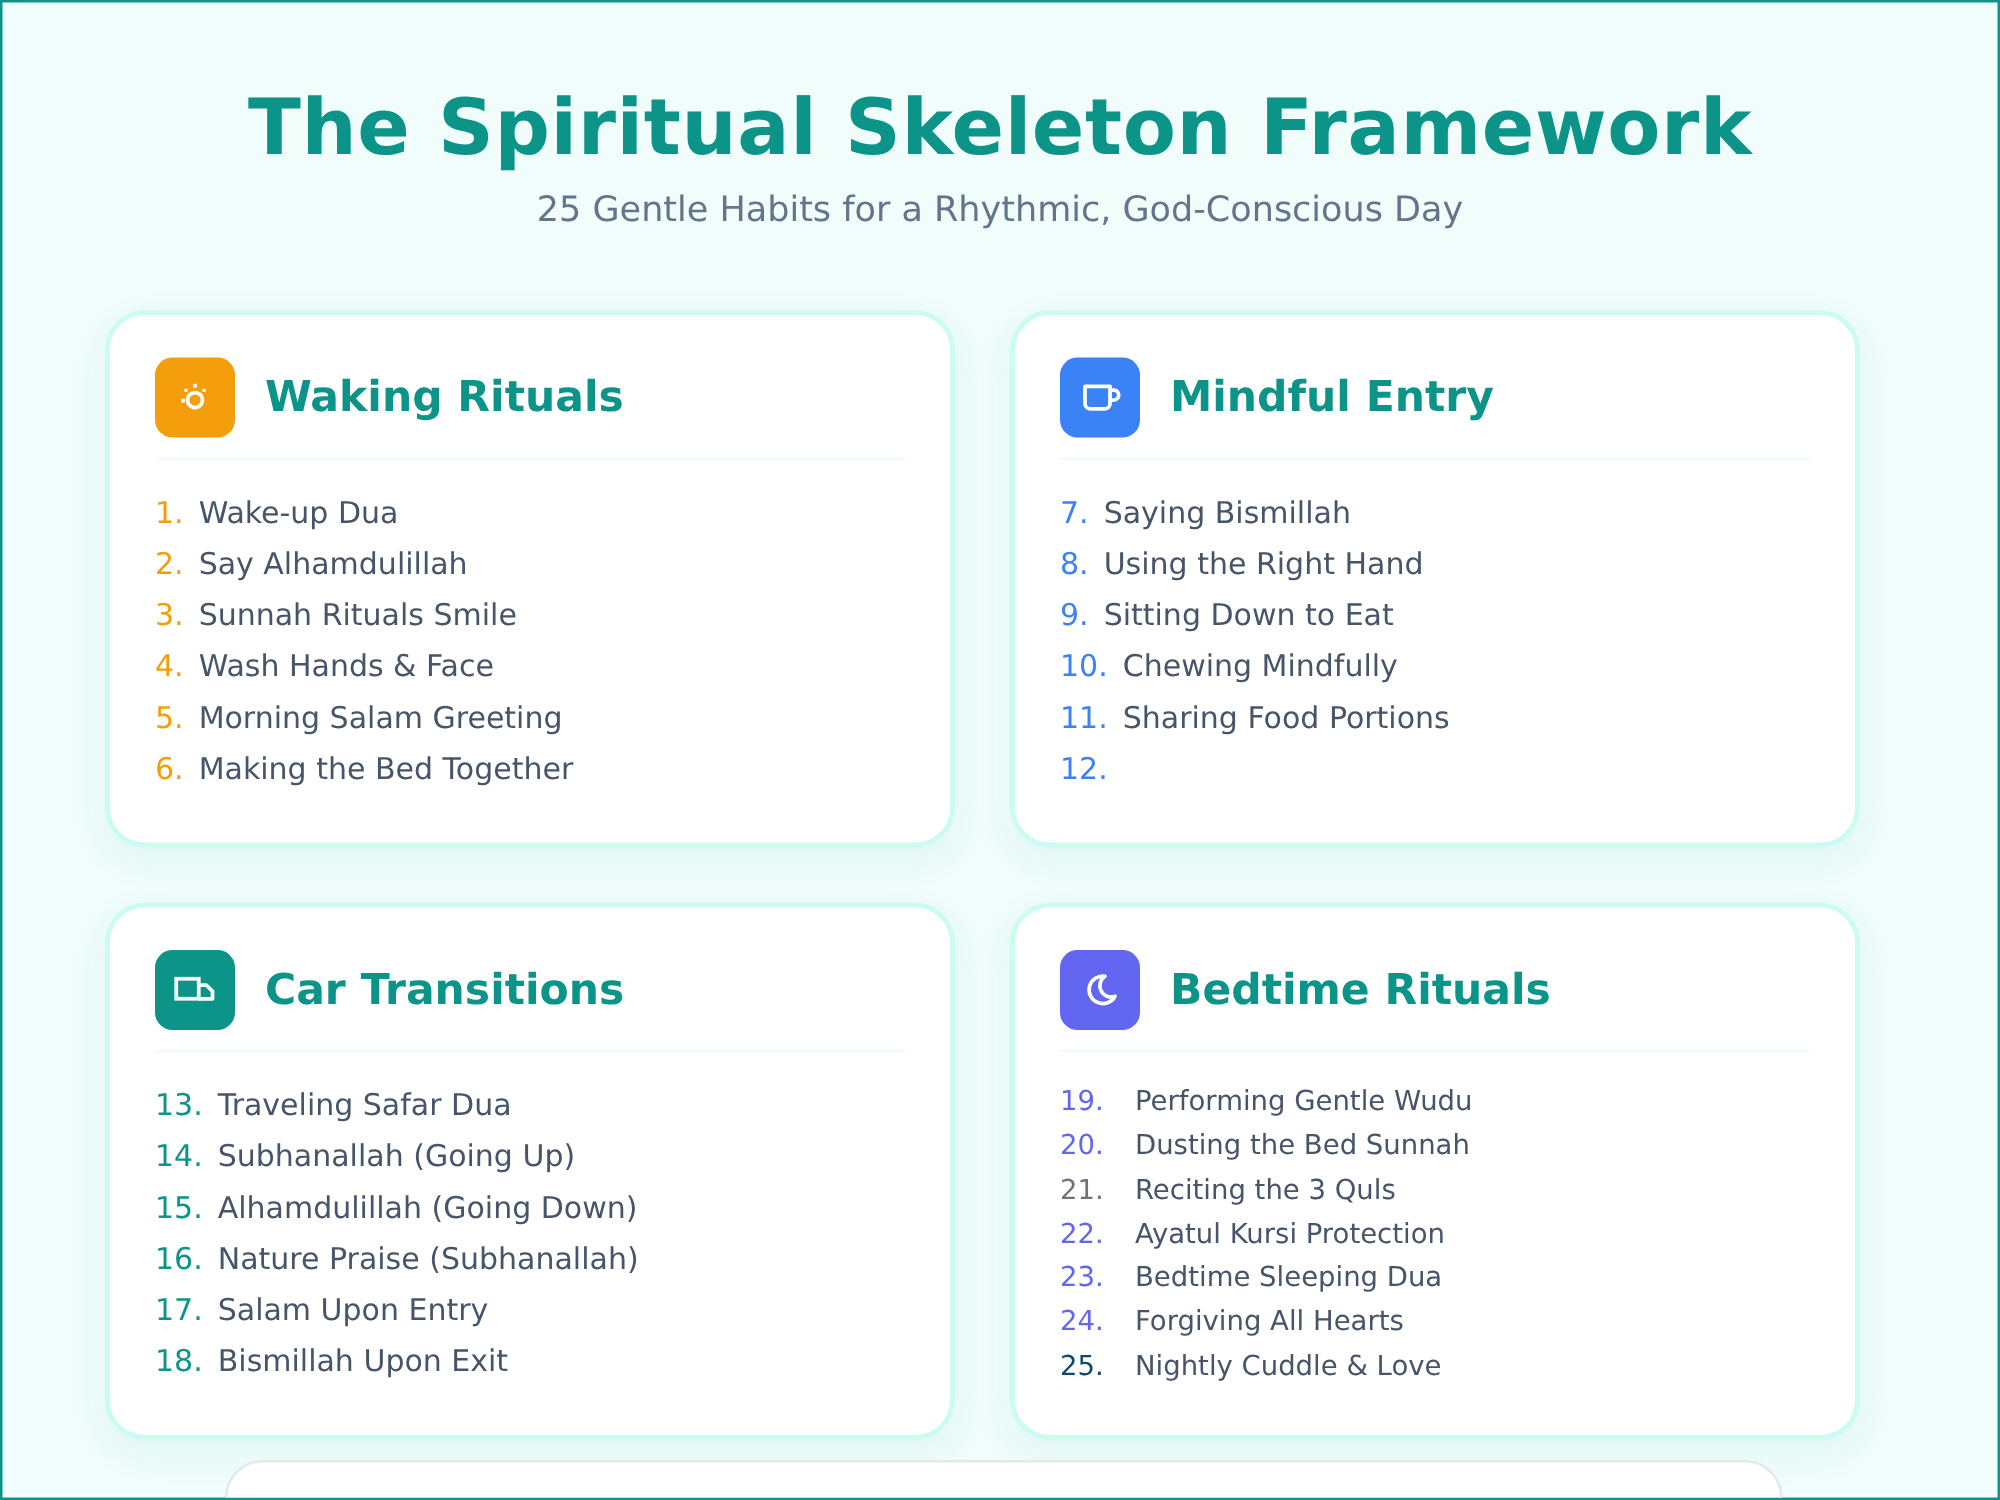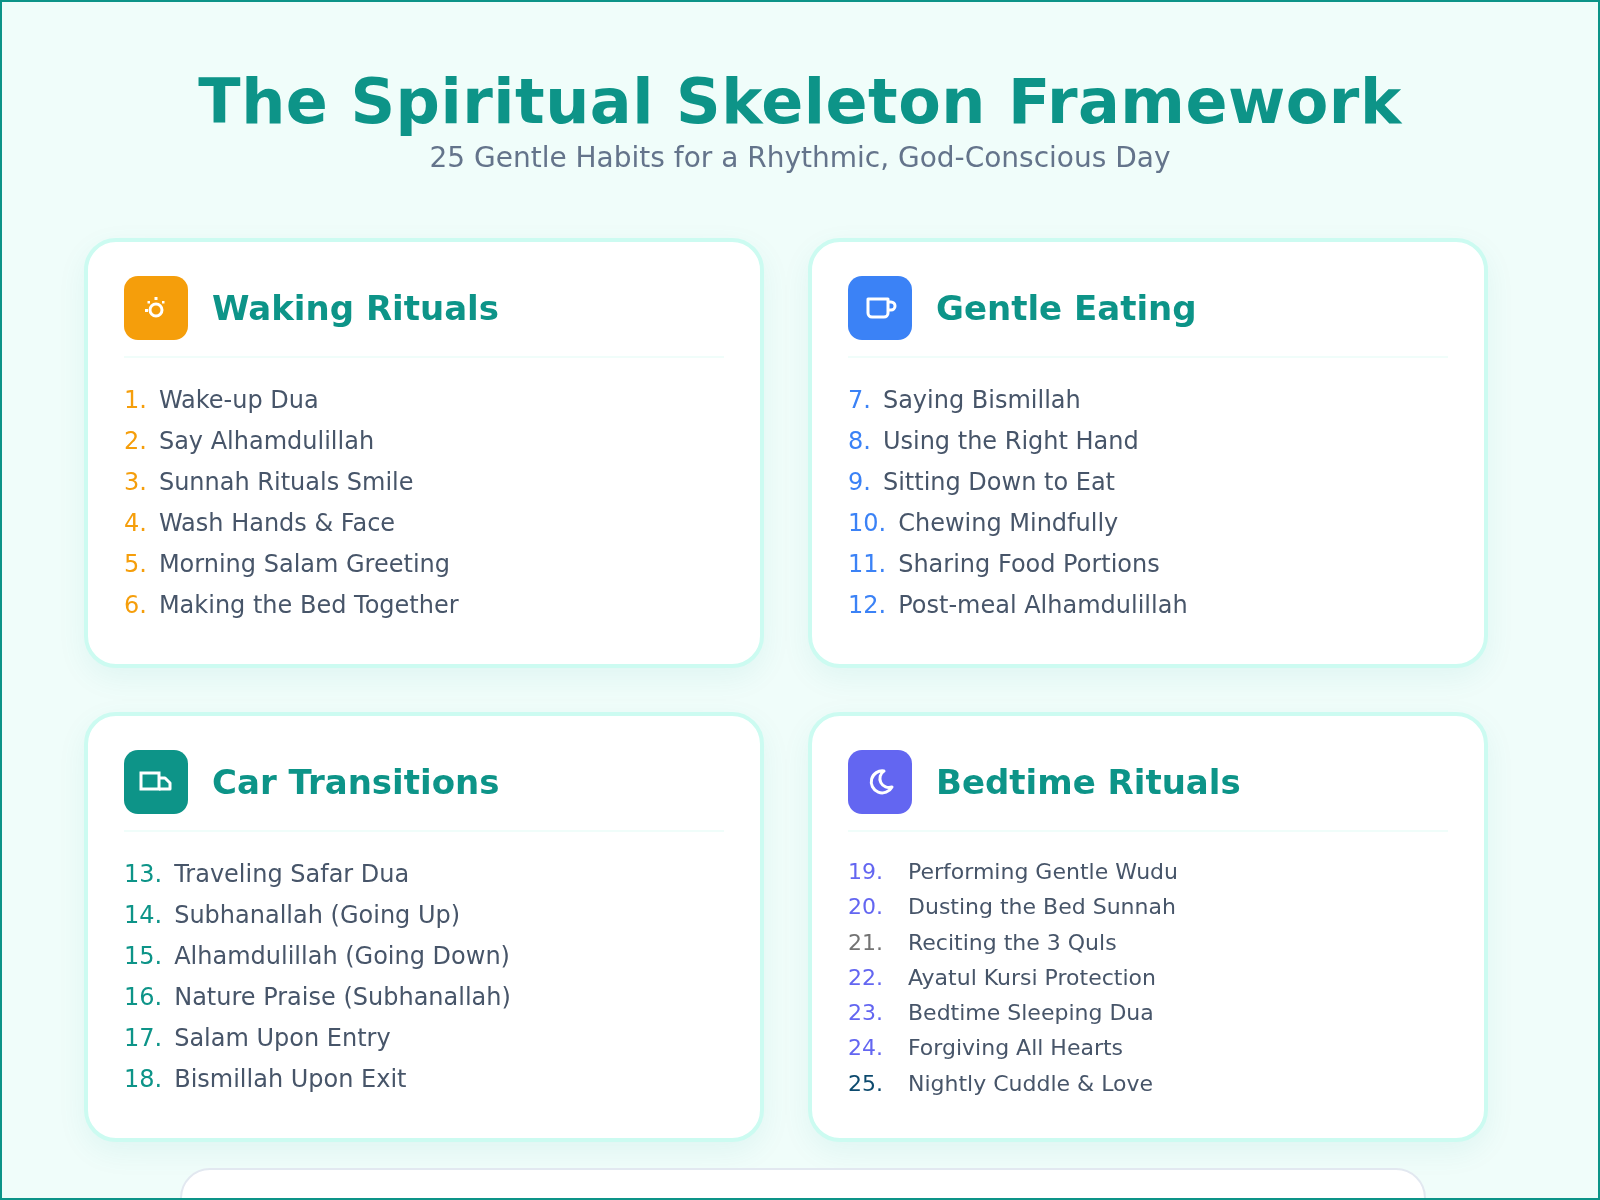--- a/index.html
+++ b/index.html
@@ -10,21 +10,21 @@
     border: 2px solid #0d9488;
     position: relative;
   }
   .page { padding: 62px 82px 0 82px; }
   .header { text-align: center; }
   .title {
     font-size: 62px; font-weight: bold; color: #0d9488;
     letter-spacing: 0.5px; line-height: 76px;
   }
   .subtitle {
-    font-size: 28px; color: #64748b; margin-top: 0; line-height: 36px;
+    font-size: 28px; color: #64748b; margin-top: 10px; line-height: 36px;
   }
   .grid {
     display: grid;
     grid-template-columns: 680px 680px;
     column-gap: 44px;
     row-gap: 44px;
     margin-top: 62px;
   }
   .card {
     background: #ffffff;
@@ -116,21 +116,21 @@
     </section>
 
     <section class="card">
       <div class="card-head">
         <div class="card-icon" style="background:#3b82f6">
           <svg width="38" height="34" viewBox="0 0 38 34">
             <path d="M7 8 H27 V22 a4 4 0 0 1 -4 4 H11 a4 4 0 0 1 -4 -4 Z" fill="none" stroke="#fff" stroke-width="3" stroke-linejoin="round"></path>
             <path d="M27 11 H30 a4 4 0 0 1 0 8 H27" fill="none" stroke="#fff" stroke-width="3"></path>
           </svg>
         </div>
-        <h2 class="card-title">Gentle Eating</h2>
+        <h2 class="card-title">Mindful Entry</h2>
       </div>
       <ul class="list">
         <li>
             <span class="num" style="color:#3b82f6">7.</span>
             <span>Saying Bismillah</span>
           </li>
         <li>
             <span class="num" style="color:#3b82f6">8.</span>
             <span>Using the Right Hand</span>
           </li>
@@ -141,21 +141,20 @@
         <li>
             <span class="num" style="color:#3b82f6">10.</span>
             <span>Chewing Mindfully</span>
           </li>
         <li>
             <span class="num" style="color:#3b82f6">11.</span>
             <span>Sharing Food Portions</span>
           </li>
         <li>
             <span class="num" style="color:#3b82f6">12.</span>
-            <span>Post-meal Alhamdulillah</span>
           </li>
       </ul>
     </section>
 
     <section class="card">
       <div class="card-head">
         <div class="card-icon" style="background:#0d9488">
           <svg width="38" height="30" viewBox="0 0 38 30">
             <rect x="4" y="6" width="18" height="16" fill="none" stroke="#fff" stroke-width="3"></rect>
             <path d="M22 11 H28 L33 16 V22 H22" fill="none" stroke="#fff" stroke-width="3" stroke-linejoin="round"></path>

